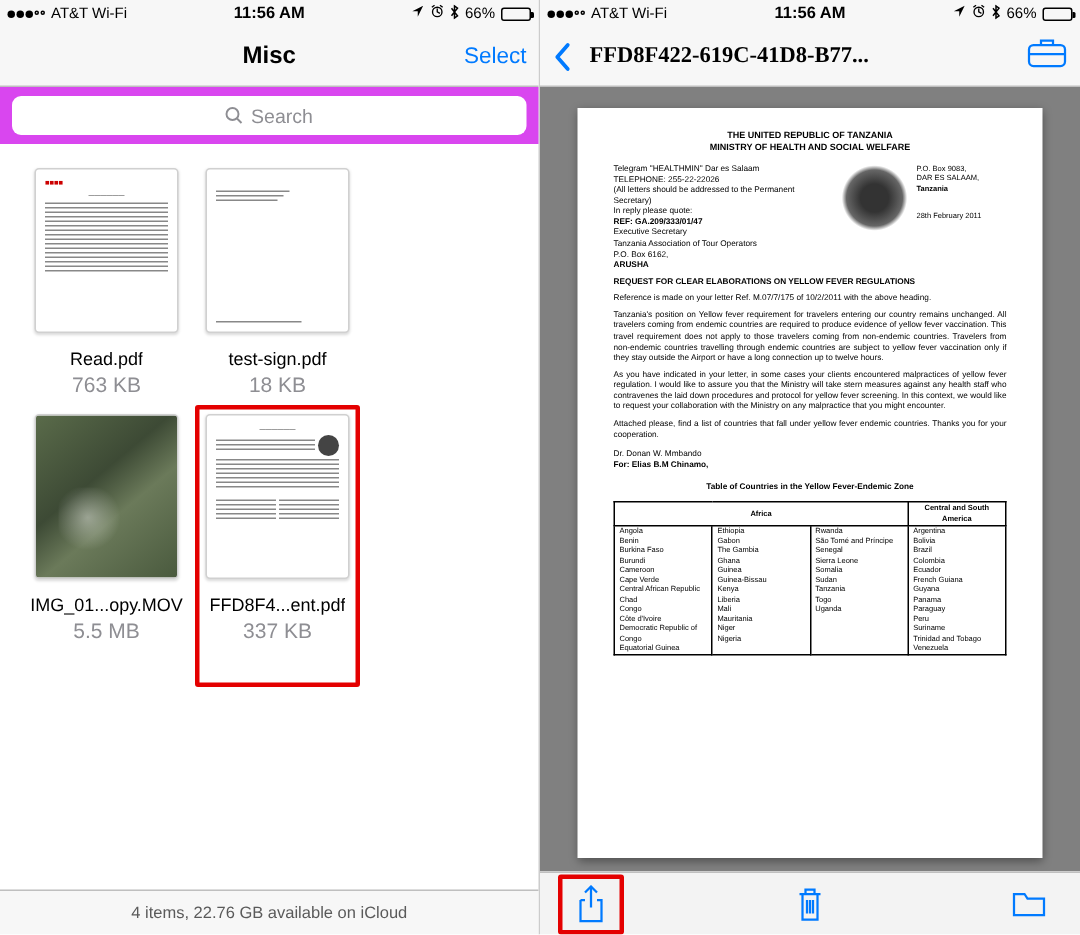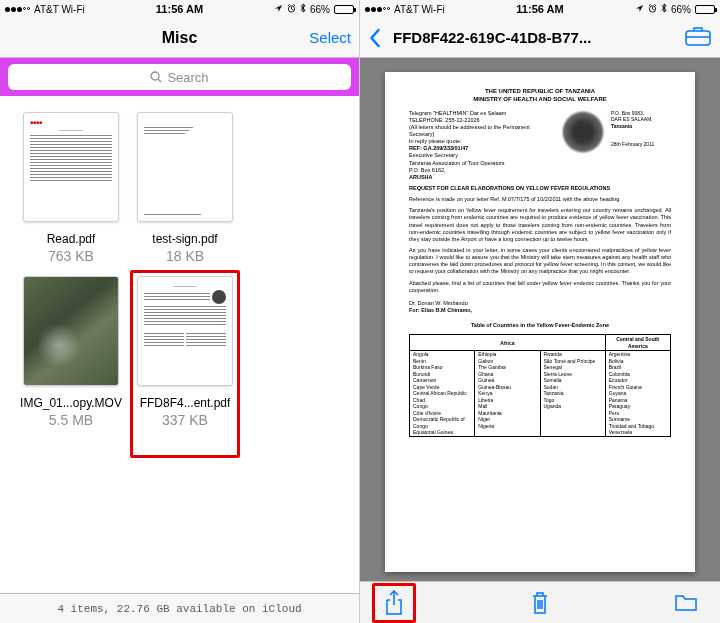--- a/index.html
+++ b/index.html
@@ -17,21 +17,21 @@
   .status .right { margin-left: auto; display: flex; align-items: center; gap: 4px; }
   .status .battery { width: 20px; height: 9px; border: 1px solid #000; border-radius: 2px; position: relative; }
   .status .battery::after { content: ''; position: absolute; right: -3px; top: 2px; width: 2px; height: 4px; background: #000; border-radius: 0 1px 1px 0; }
   .status .battery .fill { background: #000; height: 100%; width: 66%; }
 
   
   .nav { height: 40px; background: #f7f7f7; border-bottom: 1px solid #bfbfbf; display: flex; align-items: center; padding: 0 8px; position: relative; }
   .nav .back { color: #007aff; font-size: 15px; display: flex; align-items: center; cursor: pointer; }
   .nav .back svg, .nav svg.back-arrow { width: 13px; height: 20px; }
   .nav .title { position: absolute; left: 50%; transform: translateX(-50%); font-size: 16px; font-weight: 600; }
-  .nav .title2 { font-size: 15px; font-weight: 600; margin-left: 12px; flex: 1; white-space: nowrap; overflow: hidden; text-overflow: ellipsis; }
+  .nav .title2 { font-size: 15px; font-weight: 600; margin-left: 12px; flex: 1; white-space: nowrap; overflow: hidden; text-overflow: ellipsis; font-family: Liberation Serif, serif; }
   .nav .action { color: #007aff; font-size: 15px; margin-left: auto; cursor: pointer; }
   .nav .toolbox { margin-left: auto; }
 
   
   .search { background: #d946ef; padding: 6px 8px; }
   .search .field { background: #fff; border-radius: 6px; height: 26px; display: flex; align-items: center; justify-content: center; color: #8e8e93; font-size: 13px; gap: 5px; }
 
   
   .grid { flex: 1; padding: 16px 18px; display: flex; flex-wrap: wrap; gap: 12px 8px; align-content: flex-start; }
   .file { width: 106px; display: flex; flex-direction: column; align-items: center; position: relative; }
@@ -40,21 +40,21 @@
   .thumb { width: 96px; height: 110px; background: #fff; border: 1px solid #d0d0d0; border-radius: 3px; box-shadow: 0 1px 2px rgba(0,0,0,0.15); display: flex; flex-direction: column; padding: 6px; overflow: hidden; position: relative; }
   .thumb.image { background: linear-gradient(140deg, #5a6b4a 0%, #3d4a35 40%, #6b7a5a 60%, #4a5a3e 100%); padding: 0; }
   .thumb.image::after { content: ''; position: absolute; bottom: 10px; left: 15px; width: 65px; height: 50px; background: radial-gradient(circle at 30% 40%, rgba(255,255,255,0.4), transparent 40%); }
   .thumb .doc-red { color: #c00; font-size: 5px; font-weight: bold; }
   .thumb .doc-lines { margin-top: 3px; }
   .thumb .doc-lines div { height: 1px; background: #888; margin-bottom: 2px; }
   .fname { font-size: 12px; margin-top: 10px; text-align: center; color: #000; max-width: 100%; overflow: hidden; text-overflow: ellipsis; white-space: nowrap; }
   .fsize { font-size: 14px; color: #8e8e93; margin-top: 2px; }
 
   
-  .footer { height: 30px; border-top: 1px solid #bfbfbf; background: #f7f7f7; display: flex; align-items: center; justify-content: center; font-size: 11px; color: #5a5a5a; font-family: Liberation Mono, monospace; }
+  .footer { height: 30px; border-top: 1px solid #bfbfbf; background: #f7f7f7; display: flex; align-items: center; justify-content: center; font-size: 11px; color: #5a5a5a; }
 
   
   .preview-area { flex: 1; background: #808080; display: flex; align-items: flex-start; justify-content: center; padding: 14px 0 0 0; overflow: hidden; }
   .doc-page { width: 310px; height: 500px; background: #fff; box-shadow: 0 2px 6px rgba(0,0,0,0.4); padding: 16px 24px; font-size: 5.5px; color: #000; line-height: 1.3; }
   .doc-page .center { text-align: center; font-weight: bold; font-size: 6px; }
   .doc-page .row1 { display: flex; margin-top: 6px; }
   .doc-page .row1 .left { flex: 1; }
   .doc-page .row1 .coat { width: 44px; height: 44px; background: radial-gradient(circle, #333 30%, #666 60%, transparent 70%); margin: 0 6px; }
   .doc-page .row1 .right { width: 60px; font-size: 5px; }
   .doc-page .bold { font-weight: bold; }

